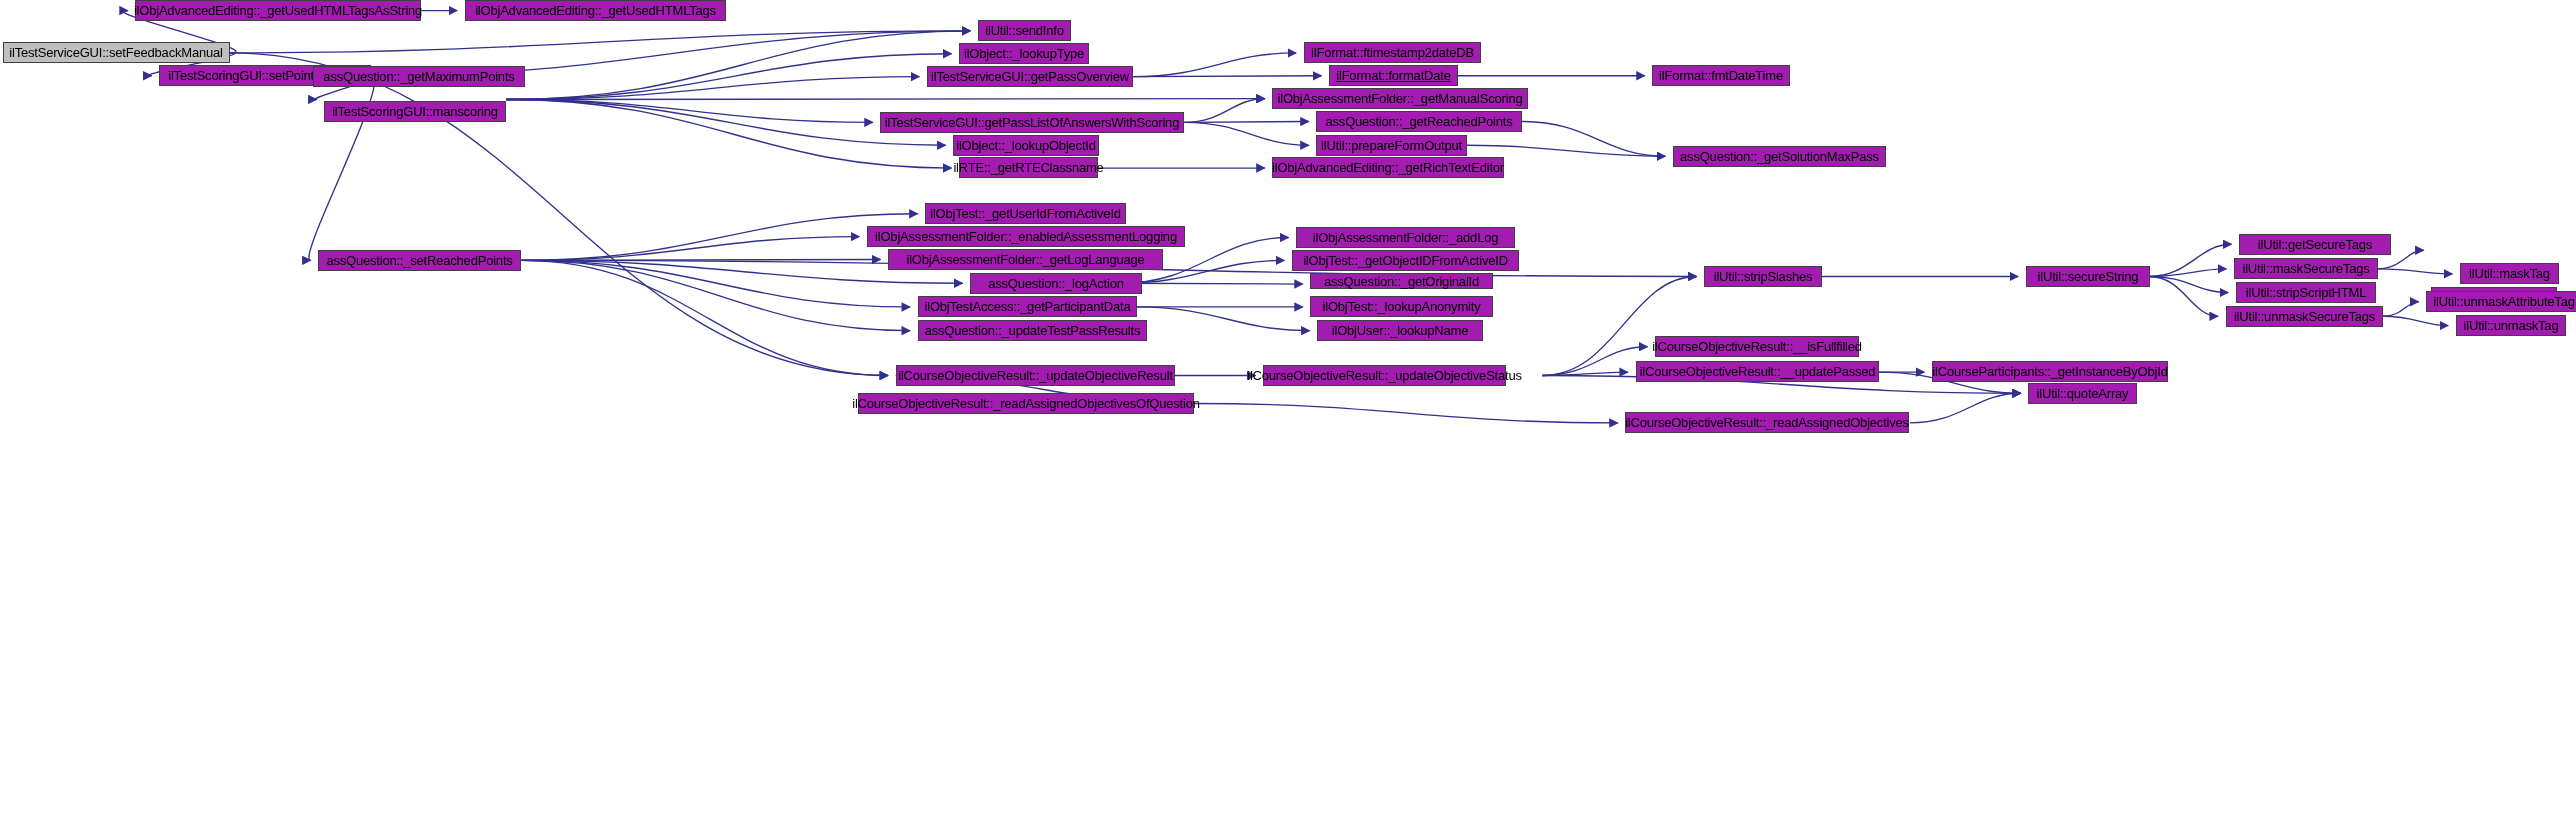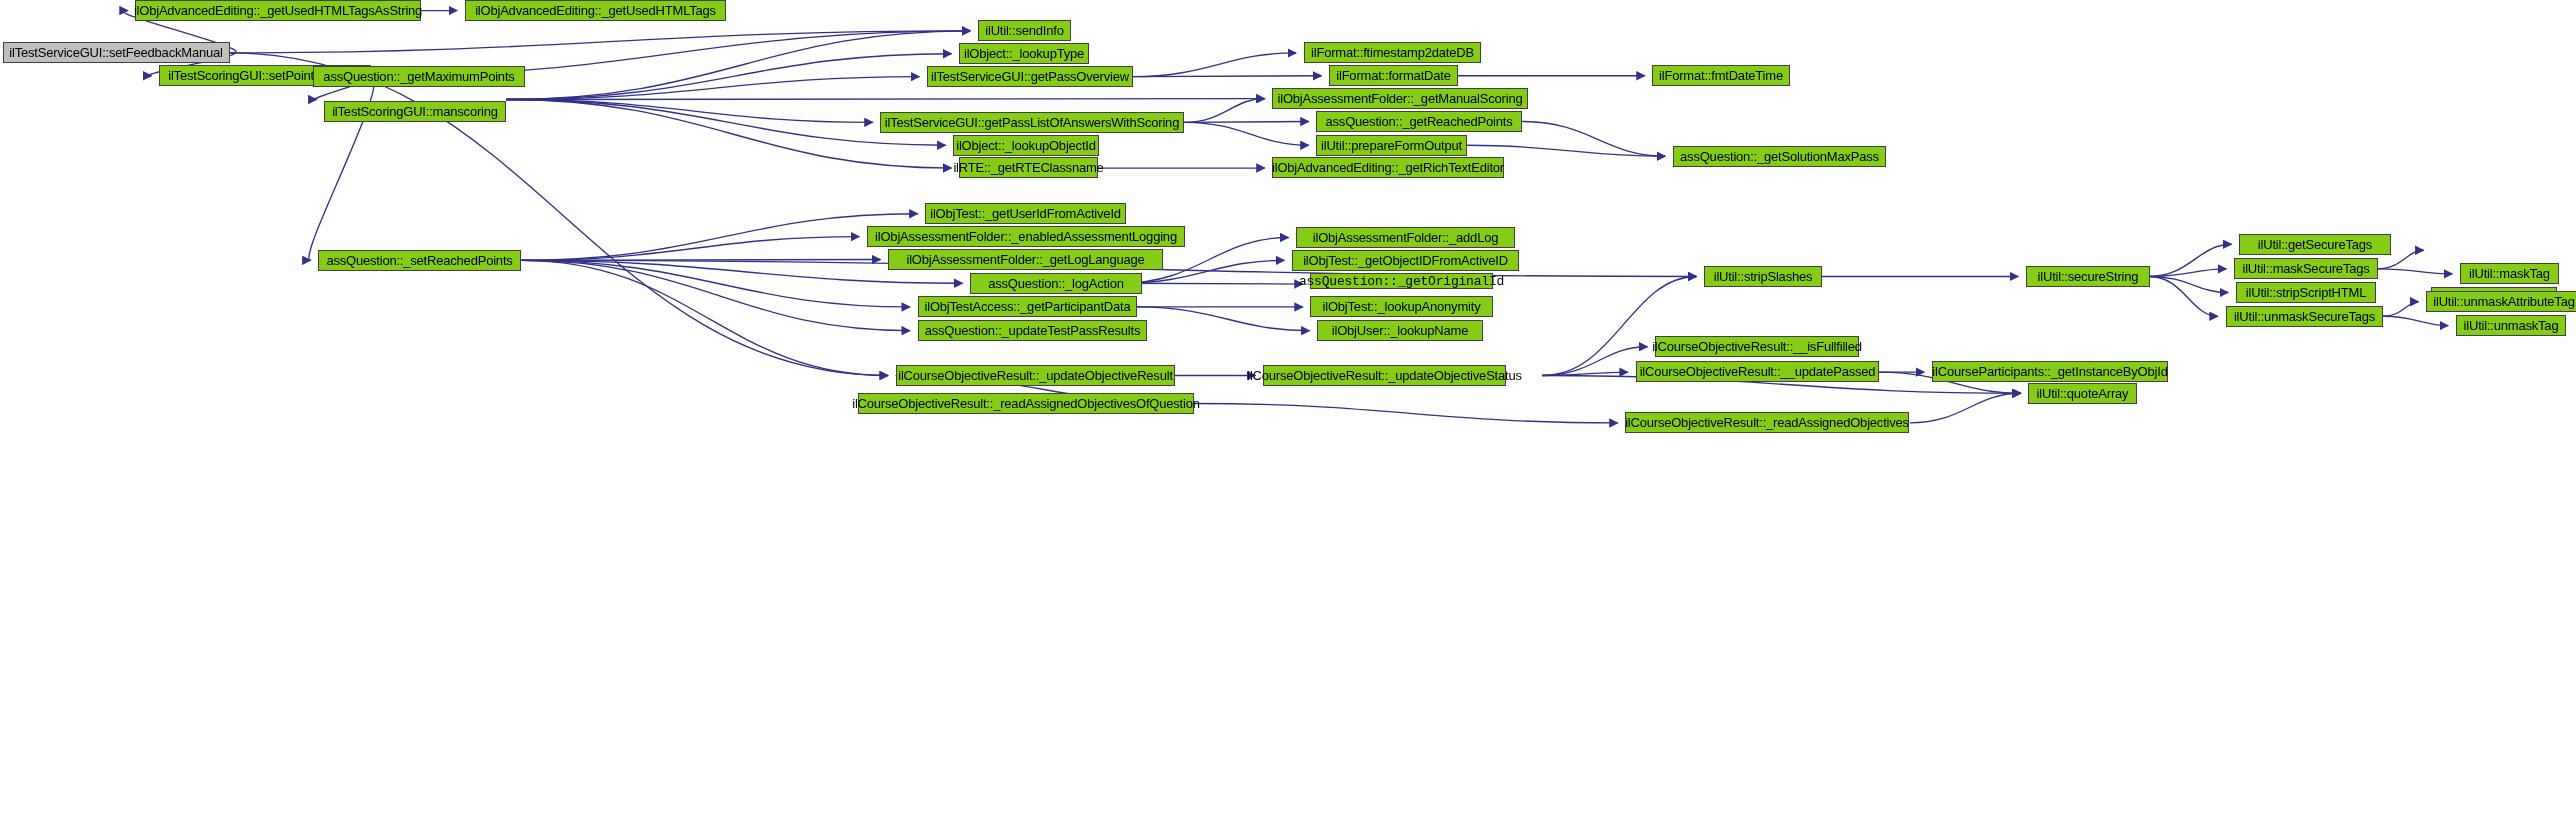--- a/index.html
+++ b/index.html
@@ -21,21 +21,21 @@
     left: 0;
     top: 0;
     width: 2576px;
     height: 823px;
     pointer-events: none;
   }
   .node {
     position: absolute;
     box-sizing: border-box;
     border: 1.4px solid #404040;
-    background: #84cc16;
+    background: #a21caf;
     color: #000000;
     font-size: 13px;
     line-height: 1;
     display: flex;
     align-items: center;
     justify-content: center;
     white-space: nowrap;
     letter-spacing: -0.2px;
     cursor: pointer;
   }
@@ -139,21 +139,21 @@
       </div>
       <div class="node" style="left: 313px; top: 66px; width: 212px; height: 21px;">
         <span class="node-label">assQuestion::_getMaximumPoints</span>
       </div>
       <div class="node" style="left: 927px; top: 66px; width: 206px; height: 21px;">
         <span class="node-label">ilTestServiceGUI::getPassOverview</span>
       </div>
       <div class="node" style="left: 1304px; top: 42px; width: 177px; height: 21px;">
         <span class="node-label">ilFormat::ftimestamp2dateDB</span>
       </div>
-      <div class="node" style="left: 1329px; top: 65px; width: 129px; height: 21px;">
+      <div class="node" style="left: 1329px; top: 65px; width: 129px; height: 21px; text-decoration: underline;">
         <span class="node-label">ilFormat::formatDate</span>
       </div>
       <div class="node" style="left: 1652px; top: 65px; width: 138px; height: 21px;">
         <span class="node-label">ilFormat::fmtDateTime</span>
       </div>
       <div class="node" style="left: 324px; top: 89px; width: 182px; height: 21px; margin-top: 12px;">
         <span class="node-label">ilTestScoringGUI::manscoring</span>
       </div>
       <div class="node" style="left: 1272px; top: 88px; width: 256px; height: 21px;">
         <span class="node-label">ilObjAssessmentFolder::_getManualScoring</span>
@@ -193,21 +193,21 @@
       </div>
       <div class="node" style="left: 970px; top: 273px; width: 172px; height: 21px;">
         <span class="node-label">assQuestion::_logAction</span>
       </div>
       <div class="node" style="left: 1296px; top: 227px; width: 219px; height: 21px;">
         <span class="node-label">ilObjAssessmentFolder::_addLog</span>
       </div>
       <div class="node" style="left: 1292px; top: 250px; width: 227px; height: 21px;">
         <span class="node-label">ilObjTest::_getObjectIDFromActiveID</span>
       </div>
-      <div class="node" style="left: 1310px; top: 273px; width: 183px; height: 16px; font-family: Liberation Mono, monospace;">
+      <div class="node" style="left: 1310px; top: 273px; width: 183px; height: 16px;">
         <span class="node-label">assQuestion::_getOriginalId</span>
       </div>
       <div class="node" style="left: 918px; top: 296px; width: 219px; height: 21px;">
         <span class="node-label">ilObjTestAccess::_getParticipantData</span>
       </div>
       <div class="node" style="left: 1310px; top: 296px; width: 183px; height: 21px;">
         <span class="node-label">ilObjTest::_lookupAnonymity</span>
       </div>
       <div class="node" style="left: 918px; top: 320px; width: 229px; height: 21px;">
         <span class="node-label">assQuestion::_updateTestPassResults</span>

